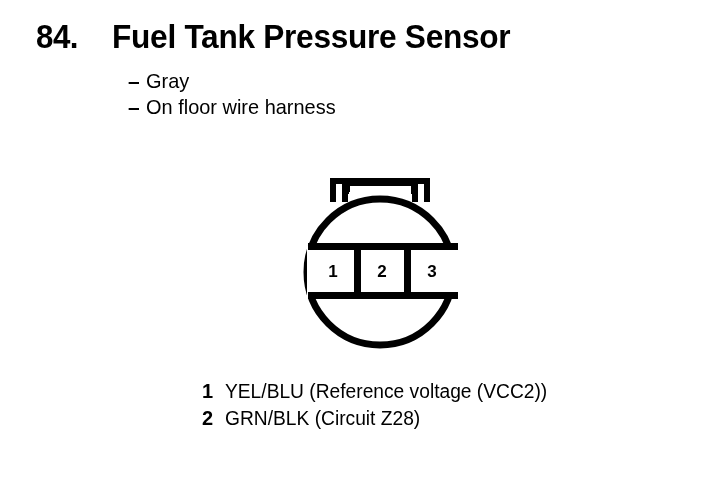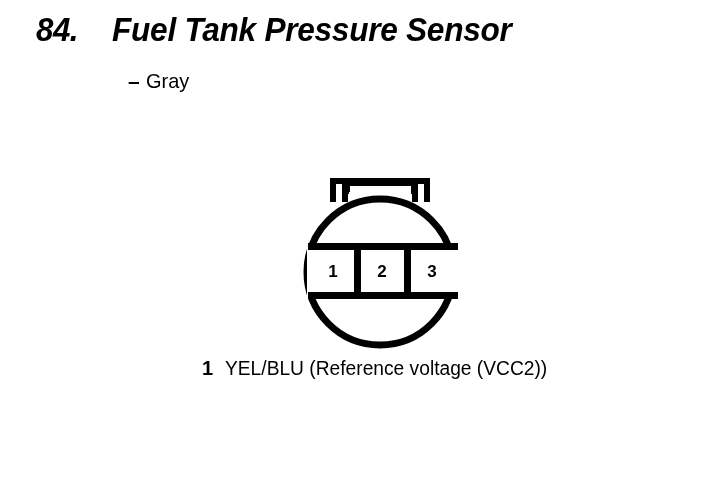--- a/index.html
+++ b/index.html
@@ -19,23 +19,22 @@
   
   #header-block {
     position: absolute;
     left: 0;
     top: 0;
     width: 704px;
   }
   #title-row {
     position: absolute;
     left: 36px;
-    top: 10px;
+    top: 17px;
     white-space: nowrap;
-    font-style: italic;
   }
   .title-num {
     display: inline-block;
     font-size: 34px;
     font-weight: bold;
     letter-spacing: -0.5px;
     transform: scaleX(0.92);
     transform-origin: left center;
   }
   .title-text {
@@ -91,21 +90,21 @@
     font-family: "Liberation Sans", sans-serif;
     font-size: 17px;
     font-weight: bold;
     fill: #000000;
   }
 
   
   #pin-legend {
     position: absolute;
     left: 202px;
-    top: 355px;
+    top: 378px;
     width: 460px;
   }
   .legend-row {
     display: block;
     white-space: nowrap;
     height: 27px;
     line-height: 27px;
   }
   .legend-pin {
     display: inline-block;
@@ -127,20 +126,23 @@
 
 <div id="header-block">
   <div id="title-row">
     <span class="title-num">84.</span><span class="title-text">Fuel Tank Pressure Sensor</span>
   </div>
 </div>
 
 <div id="bullet-list">
   <div class="bullet-row">
     <span class="bullet-dash">–</span><span class="bullet-label">Gray</span>
+  </div>
+  <div class="bullet-row">
+    <span class="bullet-dash">–</span><span class="bullet-label">On floor wire harness</span>
   </div>
 </div>
 
 <div id="connector-figure">
   <svg id="connector-svg" width="200" height="184" viewBox="0 0 200 184">
 
     <path d="M 50 6 L 50 30 L 56 30 L 56 12 L 62 12 L 62 30 L 68 30 L 68 6 Z" fill="#000000"></path>
 
     <path d="M 132 6 L 132 30 L 138 30 L 138 12 L 144 12 L 144 30 L 150 30 L 150 6 Z" fill="#000000"></path>
 
@@ -165,13 +167,16 @@
     <text class="pin-number-text" x="53" y="105" text-anchor="middle">1</text>
     <text class="pin-number-text" x="102" y="105" text-anchor="middle">2</text>
     <text class="pin-number-text" x="152" y="105" text-anchor="middle">3</text>
   </svg>
 </div>
 
 <div id="pin-legend">
   <div class="legend-row">
     <span class="legend-pin">1</span><span class="legend-desc">YEL/BLU (Reference voltage (VCC2))</span>
   </div>
+  <div class="legend-row">
+    <span class="legend-pin">2</span><span class="legend-desc">GRN/BLK (Circuit Z28)</span>
+  </div>
 </div>
 
 </body></html>

